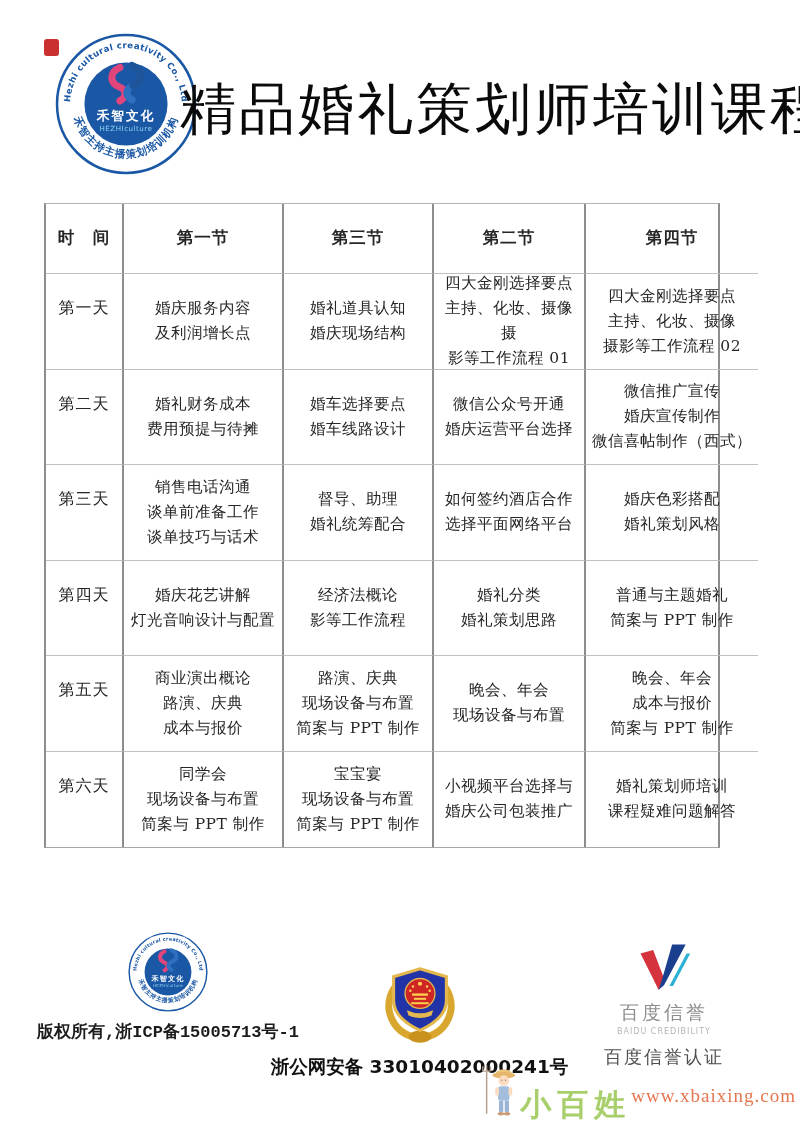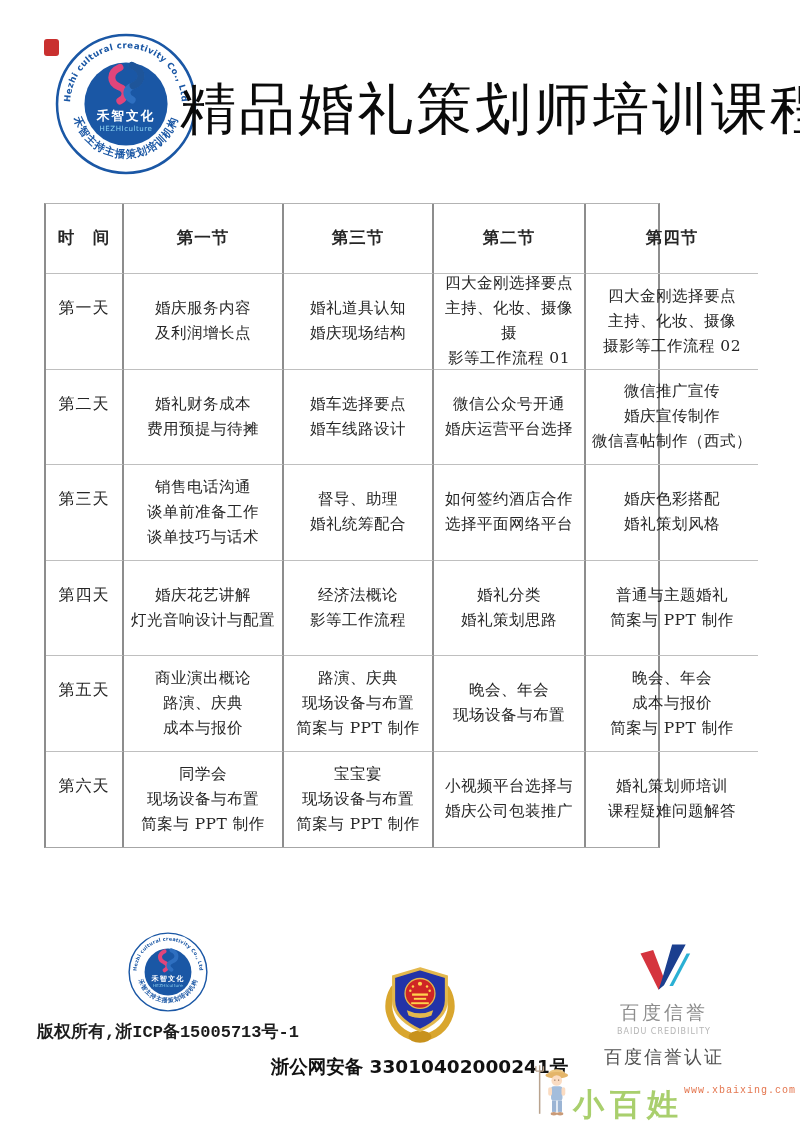--- a/index.html
+++ b/index.html
@@ -10,21 +10,21 @@
   
   .red-mark{position:absolute;left:44px;top:39px;width:15px;height:17px;background:#c9302f;border-radius:3px;}
   .logo-big{position:absolute;left:55px;top:33px;width:142px;height:142px;}
   .page-title{
     position:absolute;left:180px;top:72px;width:565px;text-align:center;
     font-size:56px;font-weight:normal;color:#0a0a0a;letter-spacing:3px;
     font-family:"DejaVu Sans",sans-serif;white-space:nowrap;
   }
   
   .course-table{
-    position:absolute;left:44px;top:203px;width:616px;
+    position:absolute;left:44px;top:203px;width:676px;
     display:grid;
     grid-template-columns:78px 160px 150px 152px 172px;
     grid-template-rows:70px repeat(6,95.5px);
     border-top:1px solid #b3b3b3;border-bottom:1px solid #a6a6a6;
     border-left:2px solid #8d8d8d;border-right:2px solid #8d8d8d;
     font-family:"DejaVu Serif",serif;color:#262626;
     box-sizing:border-box;
   }
   .course-table > div{
     border-right:2px solid #8d8d8d;border-bottom:1px solid #bfbfbf;
@@ -43,21 +43,21 @@
   .fb-right{left:588px;top:940px;width:152px;align-items:center;}
   .copyright-text{margin-top:8px;font-size:17px;font-weight:bold;color:#1c1c1c;letter-spacing:0;white-space:nowrap;font-family:Liberation Mono, monospace;}
   .police-text{margin-top:6px;font-size:18.5px;font-weight:bold;color:#111;white-space:nowrap;}
   .baidu-cn{margin-top:4px;font-size:19px;color:#8d8d8d;letter-spacing:3px;}
   .baidu-en{margin-top:1px;font-size:8px;color:#b5b5b5;letter-spacing:1px;}
   .baidu-cert{margin-top:9px;font-size:18px;color:#4f4f4f;font-weight:normal;letter-spacing:2px;}
   
   .watermark{position:absolute;right:4px;bottom:8px;display:flex;align-items:flex-end;}
   .wm-texts{display:flex;flex-direction:row;align-items:flex-start;margin-left:2px;}
   .wm-name{font-size:31px;font-weight:bold;color:#a9cf6d;letter-spacing:6px;line-height:1;}
-  .wm-url{font-size:10px;color:#e4764f;font-family:Liberation Mono, monospace;margin-top:-4px;letter-spacing:1px;}
+  .wm-url{font-size:19px;color:#e4764f;font-family:Liberation Serif, serif;margin-top:-4px;letter-spacing:1px;}
 </style>
 </head>
 <body>
 
 <div class="red-mark"></div>
 
 <svg class="logo-big" viewBox="0 0 140 140" xmlns="http://www.w3.org/2000/svg" xmlns:xlink="http://www.w3.org/1999/xlink">
   <defs>
     <path id="arcTop1" d="M 15,70 A 55,55 0 0 1 125,70"></path>
     <path id="arcBot1" d="M 17,70 A 53,53 0 0 0 123,70"></path>

